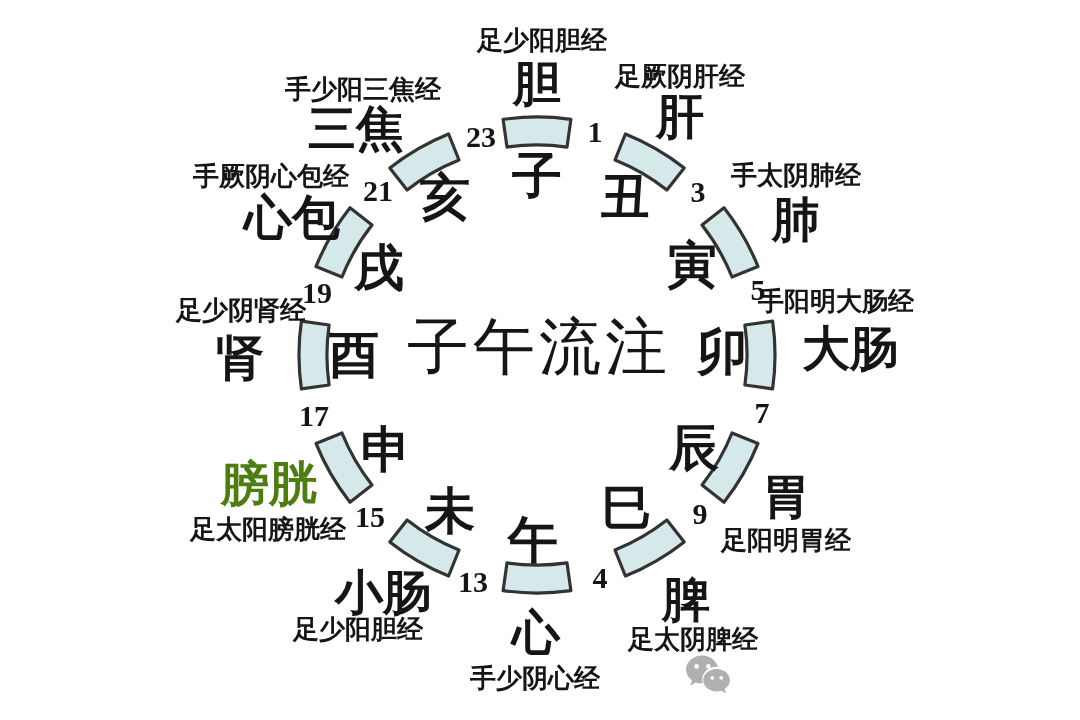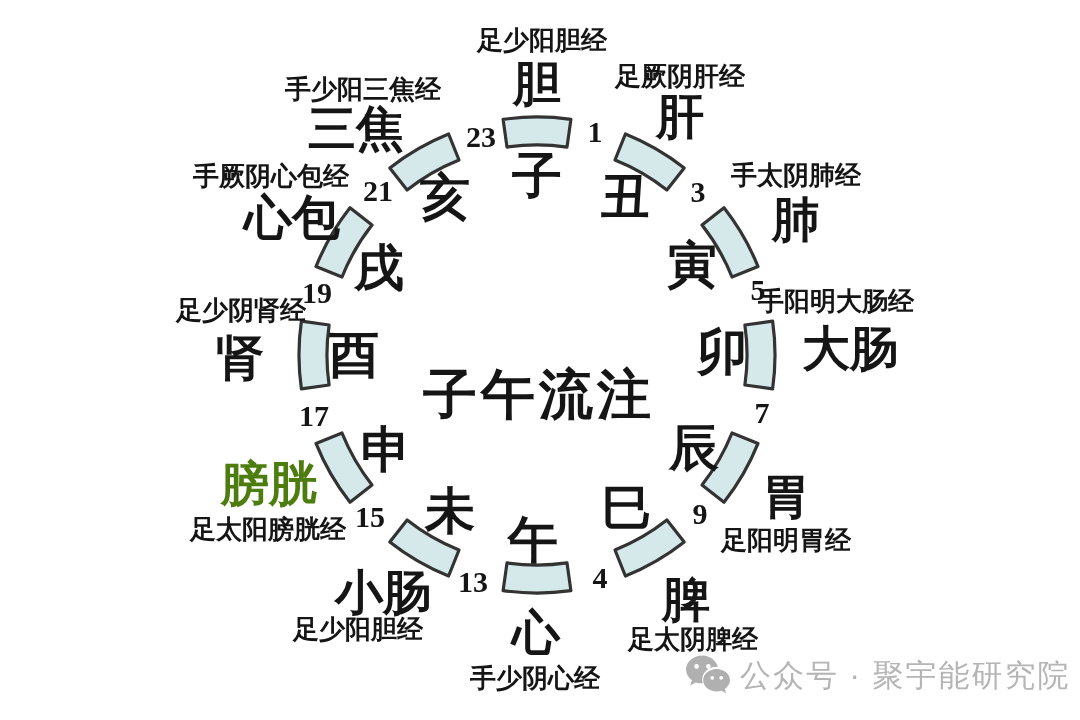--- a/index.html
+++ b/index.html
@@ -17,21 +17,21 @@
     position: absolute;
     transform: translate(-50%, -50%);
     white-space: nowrap;
     line-height: 1;
     color: #151515;
   }
   .branch-label   { font-size: 50px; font-weight: 600; }
   .organ-label    { font-size: 48px; font-weight: 600; }
   .meridian-label { font-size: 26px; font-weight: 700; }
   .hour-label     { font-size: 30px; font-weight: 700; }
-  .title-label    { font-size: 54px; font-weight: 700; letter-spacing: 4px; margin-top: 48px; }
+  .title-label    { font-size: 62px; font-weight: 400; letter-spacing: 4px; }
   #watermark {
     position: absolute;
     left: 684px;
     top: 654px;
     display: flex;
     align-items: center;
     gap: 8px;
   }
   #watermark .wm-text {
     font-size: 31px;
@@ -118,16 +118,15 @@
     <span style="display:inline-block; line-height:0;">
       <svg width="48" height="44" viewBox="0 0 48 44">
         <path fill="#b0b0b0" d="M18.6 1.5C9.4 1.5 2 7.8 2 15.6c0 4.3 2.3 8.1 5.9 10.7l-1.6 5.1 5.5-3c1.9.6 3.9.9 6 .9h1.1c-.4-1.2-.7-2.5-.7-3.8 0-7.1 6.4-12.8 14.3-12.8.5 0 1 0 1.5.1C31.9 6.6 25.8 1.5 18.6 1.5z"></path>
         <circle cx="12.6" cy="12.4" r="2.3" fill="#ffffff"></circle>
         <circle cx="24.4" cy="12.4" r="2.3" fill="#ffffff"></circle>
         <path fill="#b0b0b0" d="M46 26.3c0-6.2-6-11.2-13.4-11.2s-13.4 5-13.4 11.2 6 11.2 13.4 11.2c1.7 0 3.3-.3 4.8-.8l4.7 2.6-1.4-4.4c3.2-2 5.3-5.1 5.3-8.6z"></path>
         <circle cx="28.2" cy="23.8" r="1.9" fill="#ffffff"></circle>
         <circle cx="37.2" cy="23.8" r="1.9" fill="#ffffff"></circle>
       </svg>
     </span>
-    <span class="wm-text" style="color: rgb(181, 181, 181);">公众号 · 聚宇能研究院</span>
   </div>
 
 </div>
 
 </body></html>

